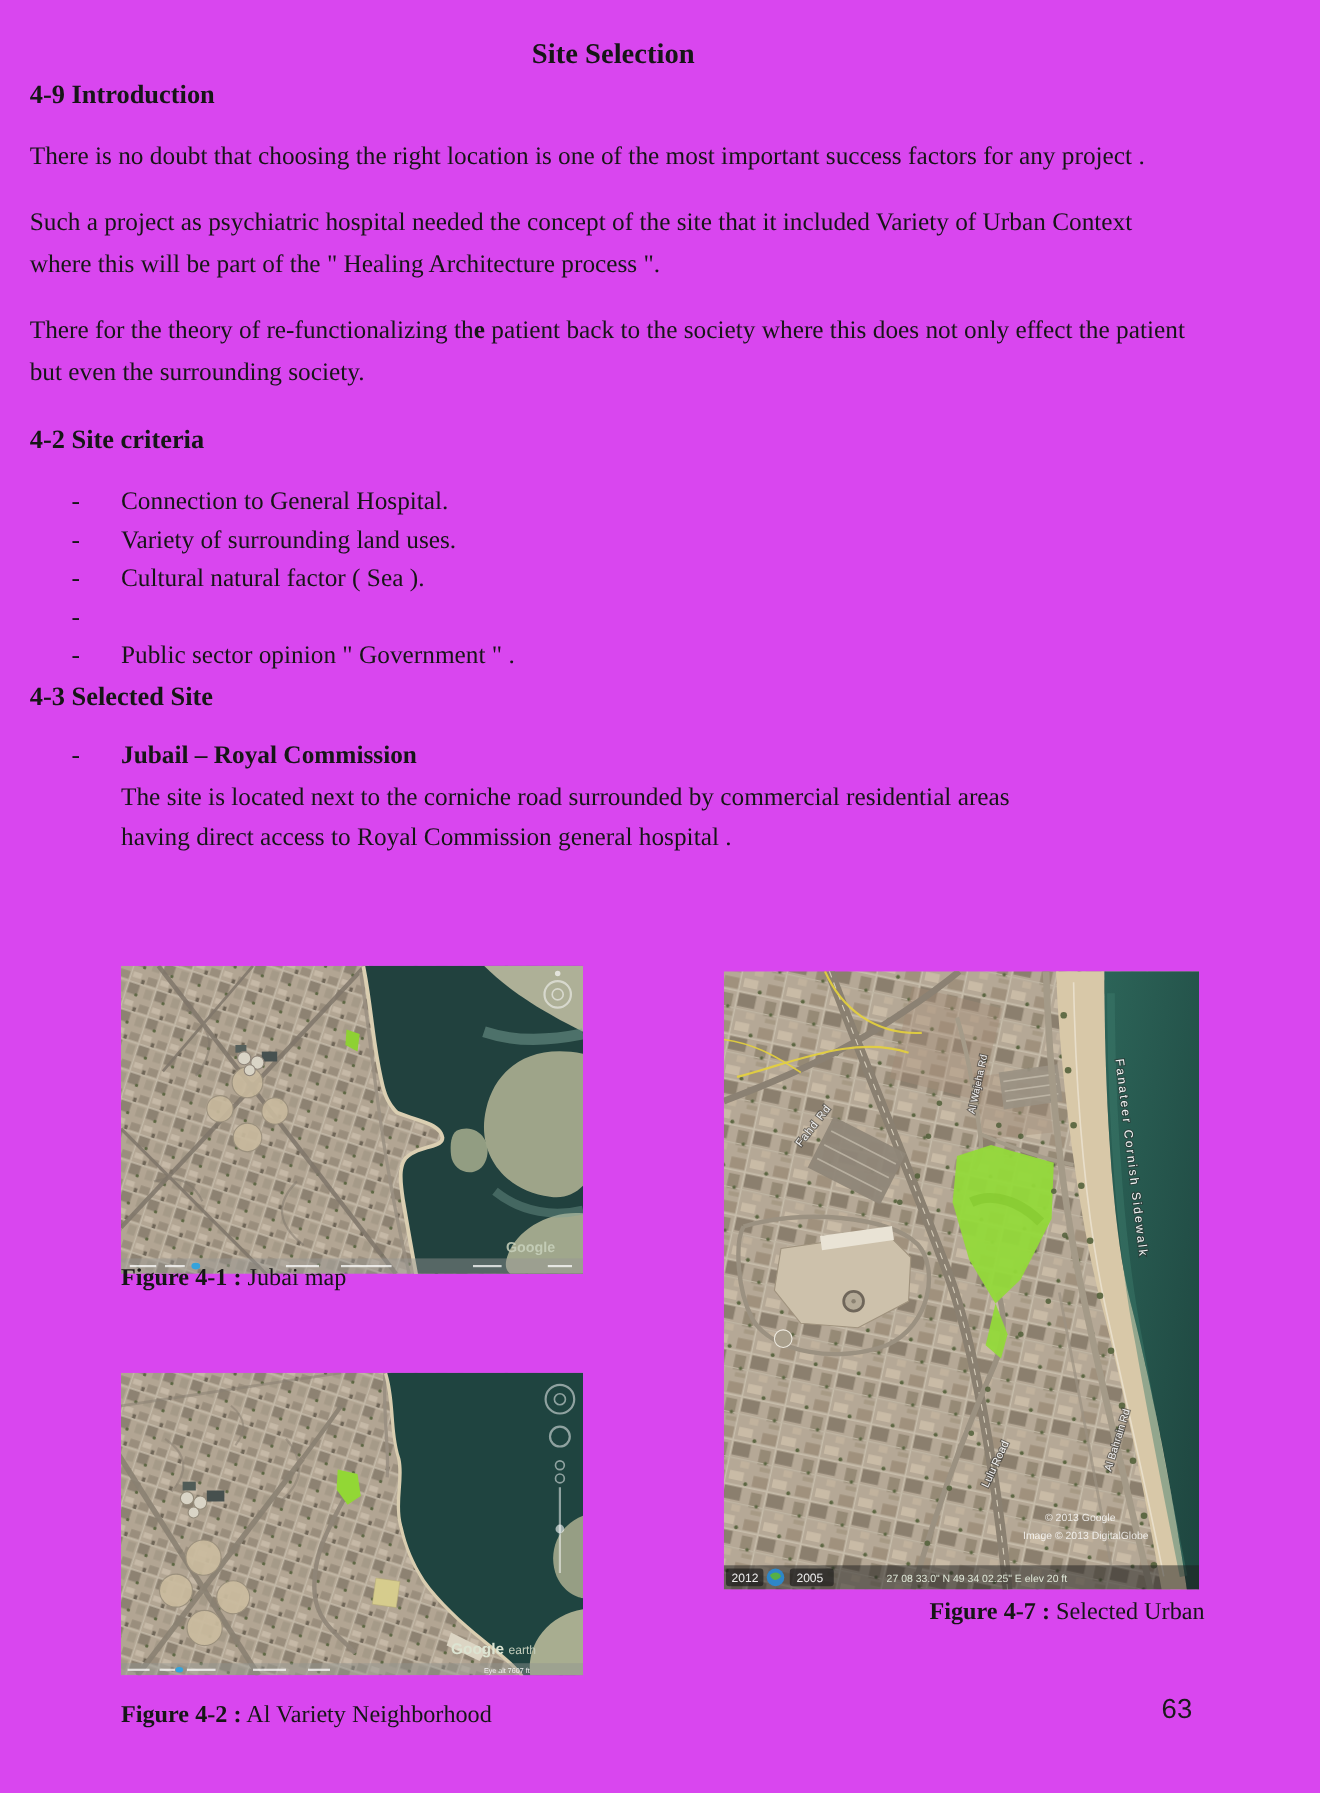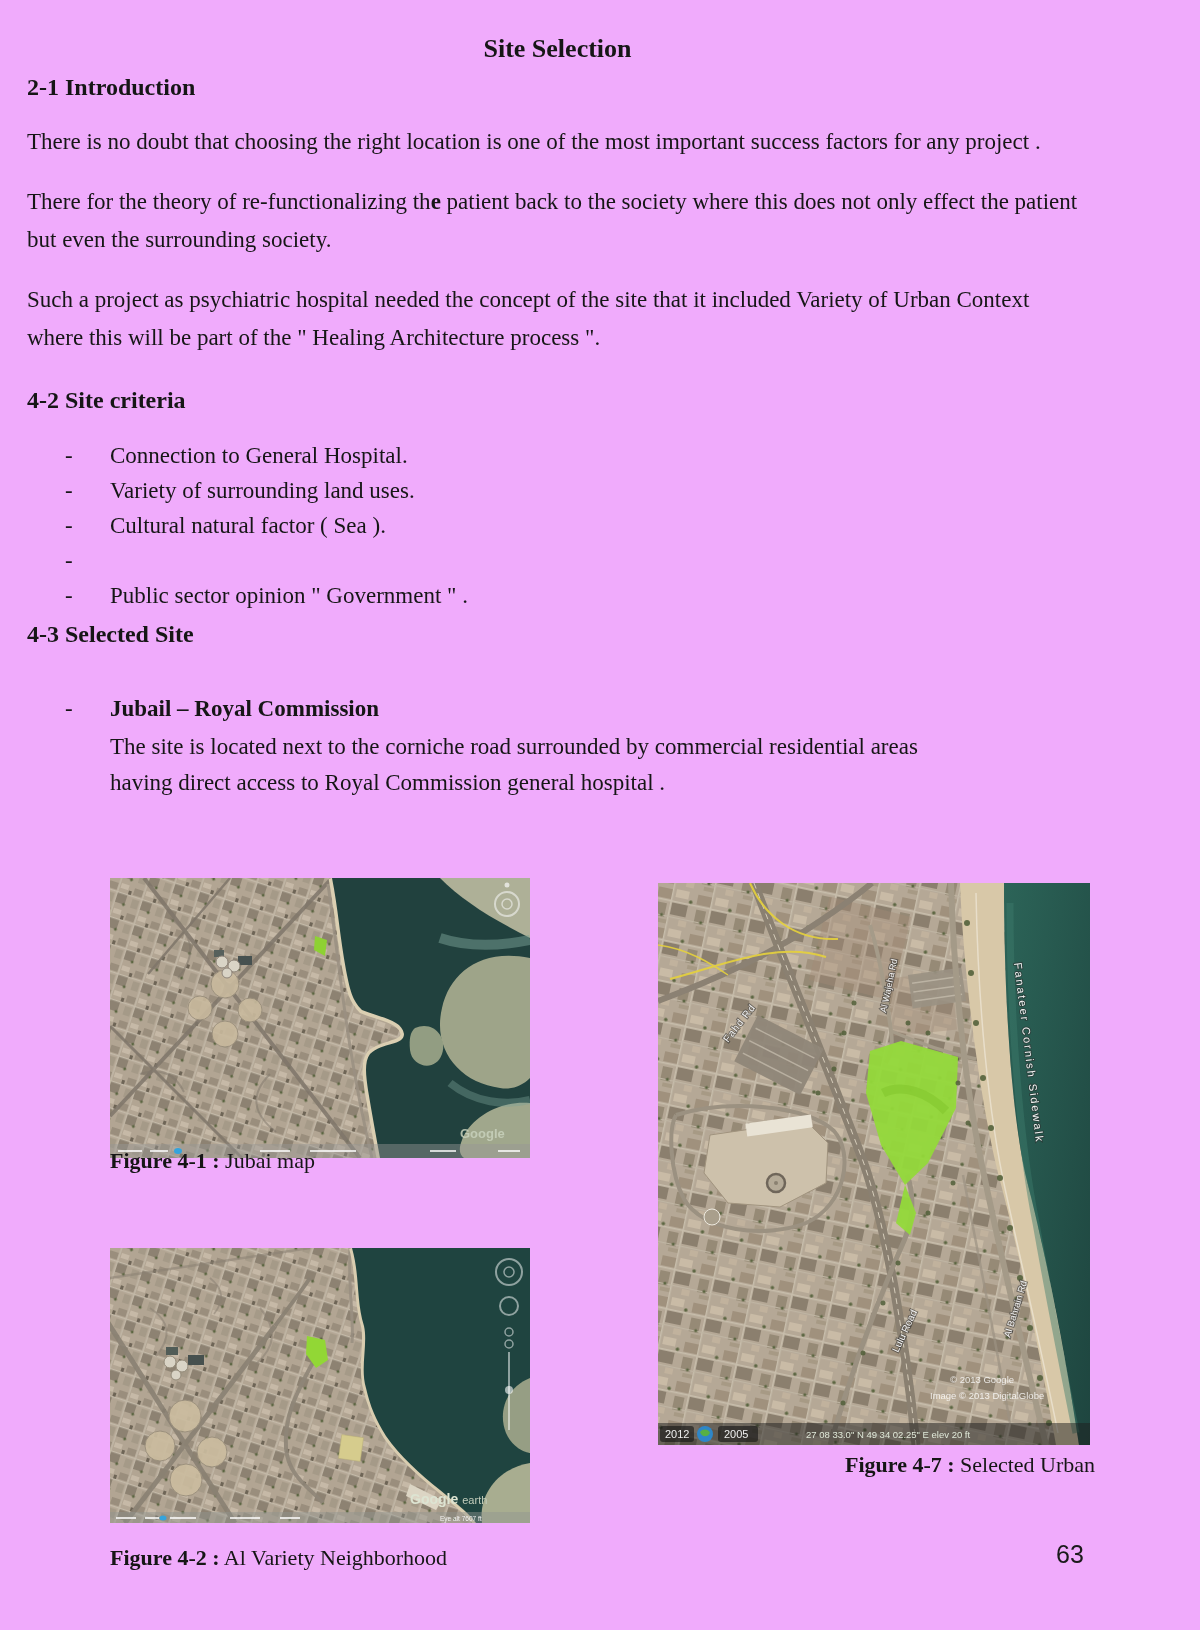--- a/index.html
+++ b/index.html
@@ -1,22 +1,22 @@
 <!DOCTYPE html>
 <html><head>
 <meta charset="utf-8">
 <style>
   html,body{margin:0;padding:0;background:#e8e8e8;}
-  .page{position:relative;width:1200px;height:1630px;background:#f0abfc;overflow:hidden;
+  .page{position:relative;width:1200px;height:1630px;background:#d946ef;overflow:hidden;
         font-family:"Liberation Serif",serif;color:#161616;}
   .content{padding:34px 112px 0 27px;}
   .title{font-size:26px;font-weight:bold;text-align:center;margin:0 0 10px 0;}
   h2{font-size:24px;font-weight:bold;margin:4px 0 22px 0;}
   h2.h42{margin:30px 0 24px 0;}
-  h2.h43{margin:8px 0 43px 0;}
+  h2.h43{margin:8px 0 21px 0;}
   p.body{font-size:23px;line-height:38px;margin:0 0 22px 0;}
   .li{font-size:23px;line-height:35px;display:flex;}
   .li .dash{display:inline-block;margin-left:38px;width:45px;}
   .jubail-row{font-size:23px;line-height:36px;font-weight:bold;display:flex;margin-bottom:2px;}
   .jubail-row .dash{display:inline-block;margin-left:38px;width:45px;font-weight:normal;}
   .site-desc{font-size:23px;line-height:36px;margin-left:83px;}
   .fig{position:absolute;}
   .fig svg{display:block;}
   .caption{position:absolute;font-size:22px;}
   .caption b{font-weight:bold;}
@@ -63,24 +63,24 @@
         <rect x="16" y="0" width="1.4" height="40" fill="#c8beac"></rect>
         <rect x="0" y="30" width="40" height="1.2" fill="#bfb5a3"></rect>
         <circle cx="36" cy="12" r="1.8" fill="#5c6642"></circle>
         <circle cx="10" cy="30" r="1.6" fill="#5c6642"></circle>
       </pattern>
     </defs>
   </svg>
 
   <div class="content">
     <div class="title">Site Selection</div>
-    <h2>2-1 Introduction</h2>
+    <h2>4-9 Introduction</h2>
     <p class="body">There is no doubt that choosing the right location is one of the most important success factors for any project .</p>
+    <p class="body">Such a project as psychiatric hospital needed the concept of the site that it included Variety of Urban Context where this will be part of the " Healing Architecture process ".</p>
     <p class="body"><span>There for the theory of re-functionalizing th</span><b>e</b><span> patient back to the society where this does not only effect the patient but even the surrounding society.</span></p>
-    <p class="body">Such a project as psychiatric hospital needed the concept of the site that it included Variety of Urban Context where this will be part of the " Healing Architecture process ".</p>
 
     <h2 class="h42">4-2 Site criteria</h2>
     <div class="li">
         <span class="dash">-</span>
         <span>Connection to General Hospital.</span>
       </div>
     <div class="li">
         <span class="dash">-</span>
         <span>Variety of surrounding land uses.</span>
       </div>

